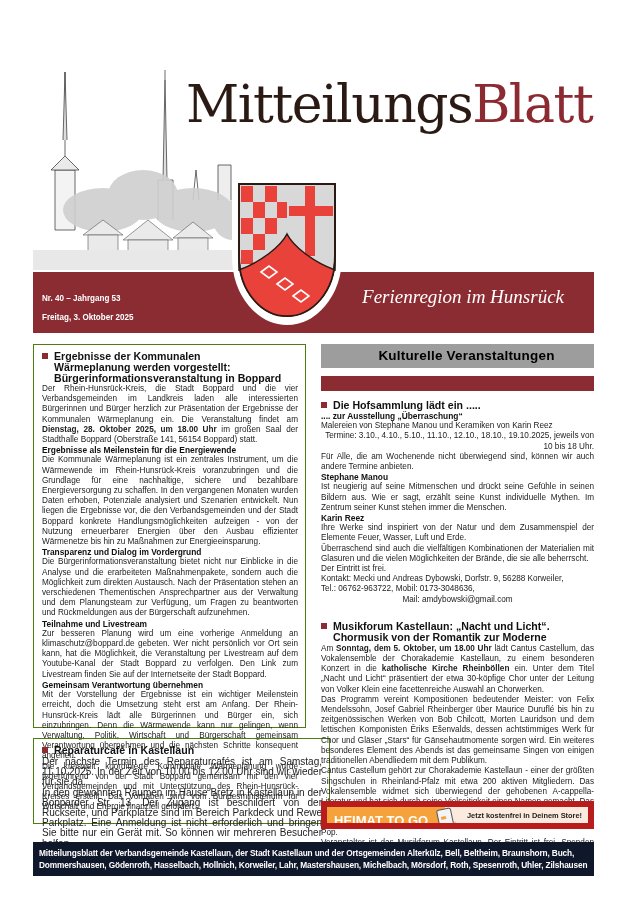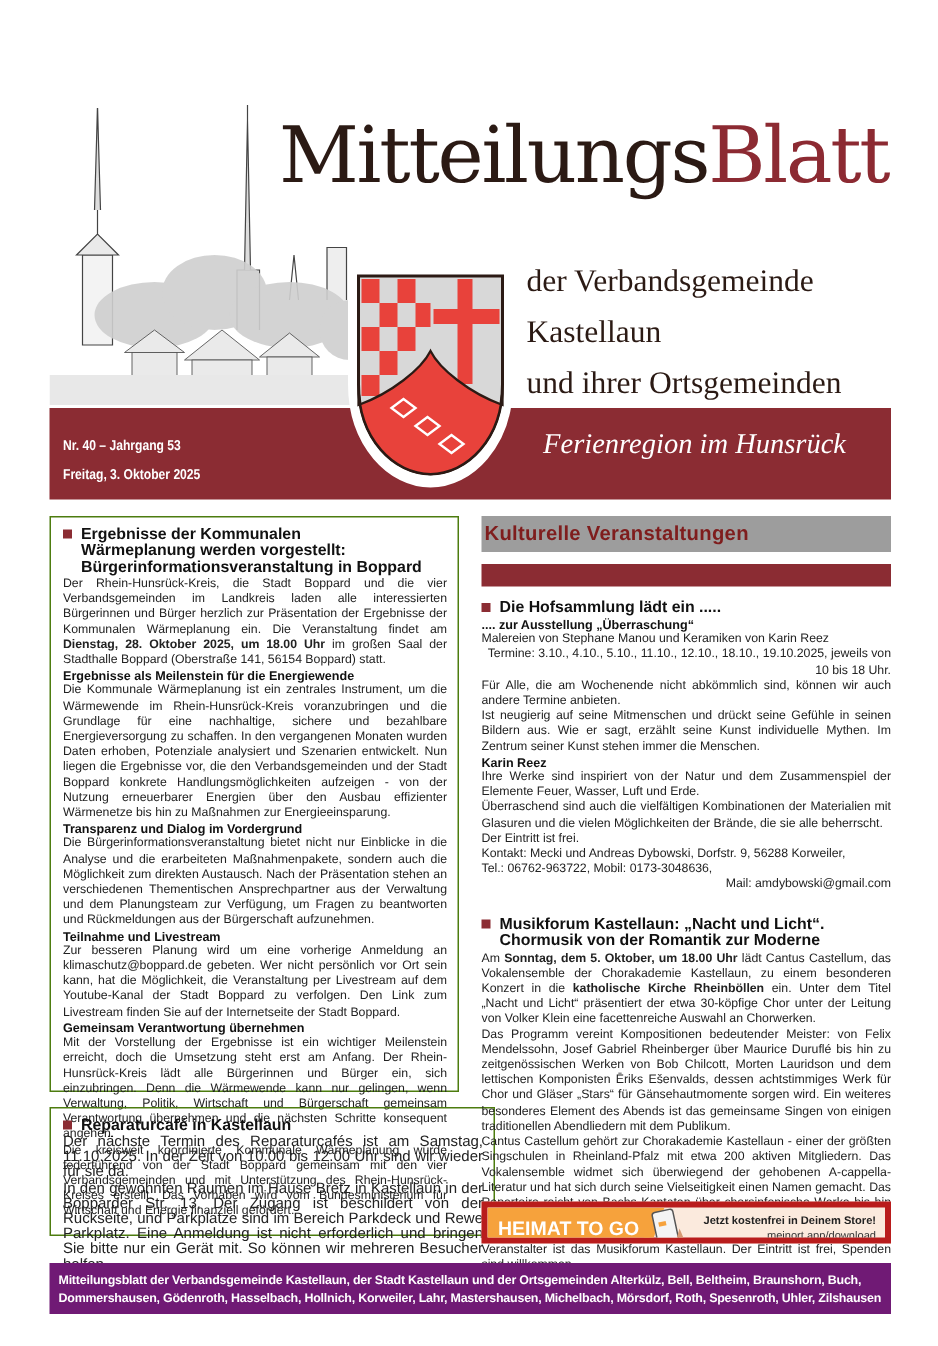--- a/index.html
+++ b/index.html
@@ -23,32 +23,32 @@
   .box-1 { left: 33px; top: 344px; width: 273px; height: 384px; }
   .box-2 { left: 33px; top: 738px; width: 297px; height: 86px; }
   .hd { position: relative; padding-left: 12px; font-weight: bold; font-size: 10.6px; line-height: 11px; color: #111; }
   .hd::before { content: ""; position: absolute; left: 0; top: 2px; width: 6px; height: 6px; background: #8b2c33; }
   .txt { font-size: 8.2px; line-height: 10.2px; text-align: justify; color: #222; }
   .sub { font-weight: bold; font-size: 8.4px; line-height: 10.2px; color: #111; }
   .b { font-weight: bold; }
   .box-2 .txt { font-size: 10px; }
 
   .right { position: absolute; left: 321px; top: 344px; width: 273px; }
-  .rubric { height: 24px; background: #9d9d9d; color: #7f1d1d; font-weight: bold; font-size: 13.5px; line-height: 24px; padding-left: 2px; letter-spacing: 0.2px; }
+  .rubric { height: 24px; background: #9d9d9d; color: #000000; font-weight: bold; font-size: 13.5px; line-height: 24px; padding-left: 18px; letter-spacing: 0.2px; text-align: center; }
   .redbar { height: 15px; background: #8b2c33; margin-top: 8px; }
   .article { margin-top: 9px; }
   .article2 { margin-top: 16px; }
 
-  .ad { position: absolute; left: 321px; top: 801px; width: 273px; height: 28px; background: #fbeadd; border: 4px solid #b91c1c; overflow: hidden; }
+  .ad { position: absolute; left: 321px; top: 801px; width: 273px; height: 28px; background: #fbeadd; border: 6px solid #b91c1c; overflow: hidden; }
   .ad-left { position: absolute; left: 0; top: 0; width: 108px; height: 28px; background: #f6a23c; color: #fff; font-weight: bold; font-size: 13px; line-height: 28px; padding-left: 7px; }
   .ad-phone { position: absolute; left: 104px; top: 0; width: 30px; height: 28px; }
   .ad-right { position: absolute; right: 6px; top: 4px; text-align: right; font-size: 7.4px; line-height: 10px; color: #333; }
   .ad-right .b { color: #222; }
 
-  .footer { position: absolute; left: 33px; top: 842px; width: 561px; height: 34px; background: #701a75; color: #fff; font-weight: bold; font-size: 8.3px; line-height: 12px; padding: 5px 6px; transform-origin: left; letter-spacing: -0.15px; }
+  .footer { position: absolute; left: 33px; top: 842px; width: 561px; height: 34px; background: #0f172a; color: #fff; font-weight: bold; font-size: 8.3px; line-height: 12px; padding: 5px 6px; transform-origin: left; letter-spacing: -0.15px; }
 </style>
 </head>
 <body>
 
 <div class="masthead">
   <svg class="skyline" viewBox="0 0 215 200">
     <g fill="none" stroke="#444" stroke-width="0.8">
       <path d="M22 100 L22 160 L42 160 L42 100 Z" fill="#f3f3f3"></path>
       <path d="M18 100 L32 86 L46 100 Z" fill="#eaeaea"></path>
       <path d="M32 86 L32 2"></path>
@@ -71,25 +71,20 @@
       <path d="M140 168 L160 152 L180 168 Z"></path>
       <rect x="55" y="165" width="30" height="18"></rect>
       <rect x="95" y="170" width="40" height="18"></rect>
       <rect x="145" y="168" width="30" height="18"></rect>
     </g>
     <rect x="0" y="180" width="215" height="20" fill="#e8e8e8"></rect>
   </svg>
 
   <div class="title"><span class="t1">Mitteilungs</span><span class="t2">Blatt</span></div>
 
-  <div class="subtitle">
-    <div>der Verbandsgemeinde</div>
-    <div>Kastellaun</div>
-    <div>und ihrer Ortsgemeinden</div>
-  </div>
 
   <div class="band">
     <div class="issue">
       <div>Nr. 40 – Jahrgang 53</div>
       <div>Freitag, 3. Oktober 2025</div>
     </div>
     <div class="slogan">Ferienregion im Hunsrück</div>
   </div>
 
   <svg class="crest" viewBox="0 0 112 150">
@@ -143,29 +138,30 @@
 
 <div class="right">
   <div class="rubric">Kulturelle Veranstaltungen</div>
   <div class="redbar"></div>
 
   <div class="article">
     <div class="hd">Die Hofsammlung lädt ein .....</div>
     <div class="sub">.... zur Ausstellung „Überraschung“</div>
     <p class="txt" style="text-align:left">Malereien von Stephane Manou und Keramiken von Karin Reez</p>
     <p class="txt" style="text-align:right">Termine: 3.10., 4.10., 5.10., 11.10., 12.10., 18.10., 19.10.2025, jeweils von 10 bis 18 Uhr.</p>
-    <p class="txt">Für Alle, die am Wochenende nicht abkömmlich sind, können wir auch andere Termine anbieten.</p>
+    <p class="txt">Für Alle, die am Wochenende nicht überwiegend sind, können wir auch andere Termine anbieten.</p>
+    <div class="sub">Stephane Manou</div>
     <p class="txt">Ist neugierig auf seine Mitmenschen und drückt seine Gefühle in seinen Bildern aus. Wie er sagt, erzählt seine Kunst individuelle Mythen. Im Zentrum seiner Kunst stehen immer die Menschen.</p>
     <div class="sub">Karin Reez</div>
     <p class="txt">Ihre Werke sind inspiriert von der Natur und dem Zusammenspiel der Elemente Feuer, Wasser, Luft und Erde.</p>
     <p class="txt">Überraschend sind auch die vielfältigen Kombinationen der Materialien mit Glasuren und die vielen Möglichkeiten der Brände, die sie alle beherrscht.</p>
     <p class="txt">Der Eintritt ist frei.</p>
     <p class="txt" style="text-align:left">Kontakt: Mecki und Andreas Dybowski, Dorfstr. 9, 56288 Korweiler,</p>
     <p class="txt" style="text-align:left">Tel.: 06762-963722, Mobil: 0173-3048636,</p>
-    <p class="txt" style="text-align:right">Mail: amdybowski@gmail.com</p>
+    <p class="txt" style="text-align:center">Mail: amdybowski@gmail.com</p>
   </div>
 
   <div class="article2">
     <div class="hd">
       <div>Musikforum Kastellaun: „Nacht und Licht“.</div>
       <div>Chormusik von der Romantik zur Moderne</div>
     </div>
     <p class="txt" style="margin-top:1px"><span>Am </span><span class="b">Sonntag, dem 5. Oktober, um 18.00 Uhr</span><span> lädt Cantus Castellum, das Vokalensemble der Chorakademie Kastellaun, zu einem besonderen Konzert in die </span><span class="b">katholische Kirche Rheinböllen</span><span> ein. Unter dem Titel „Nacht und Licht“ präsentiert der etwa 30-köpfige Chor unter der Leitung von Volker Klein eine facettenreiche Auswahl an Chorwerken.</span></p>
     <p class="txt">Das Programm vereint Kompositionen bedeutender Meister: von Felix Mendelssohn, Josef Gabriel Rheinberger über Maurice Duruflé bis hin zu zeitgenössischen Werken von Bob Chilcott, Morten Lauridson und dem lettischen Komponisten Ēriks Ešenvalds, dessen achtstimmiges Werk für Chor und Gläser „Stars“ für Gänsehautmomente sorgen wird. Ein weiteres besonderes Element des Abends ist das gemeinsame Singen von einigen traditionellen Abendliedern mit dem Publikum.</p>
     <p class="txt">Cantus Castellum gehört zur Chorakademie Kastellaun - einer der größten Singschulen in Rheinland-Pfalz mit etwa 200 aktiven Mitgliedern. Das Vokalensemble widmet sich überwiegend der gehobenen A-cappella-Literatur und hat sich durch seine Vielseitigkeit einen Namen gemacht. Das Repertoire reicht von Bachs Kantaten über chorsinfonische Werke bis hin zu modernen Kompositionen und gelegentlichen Ausflügen in Jazz und Pop.</p>

